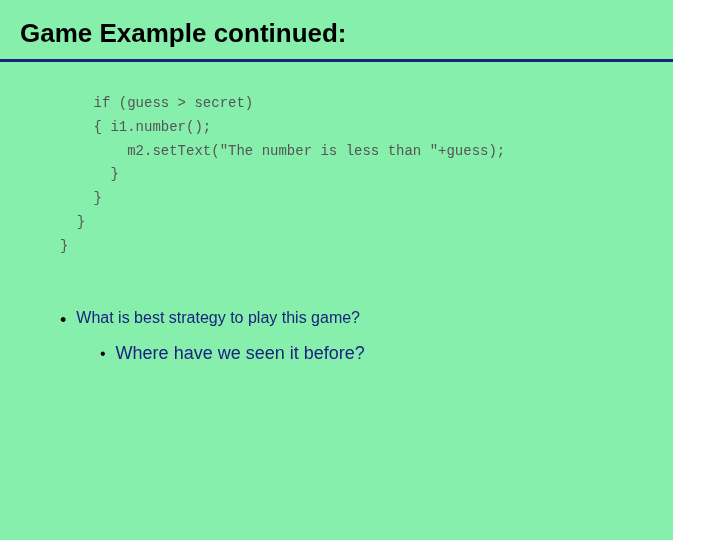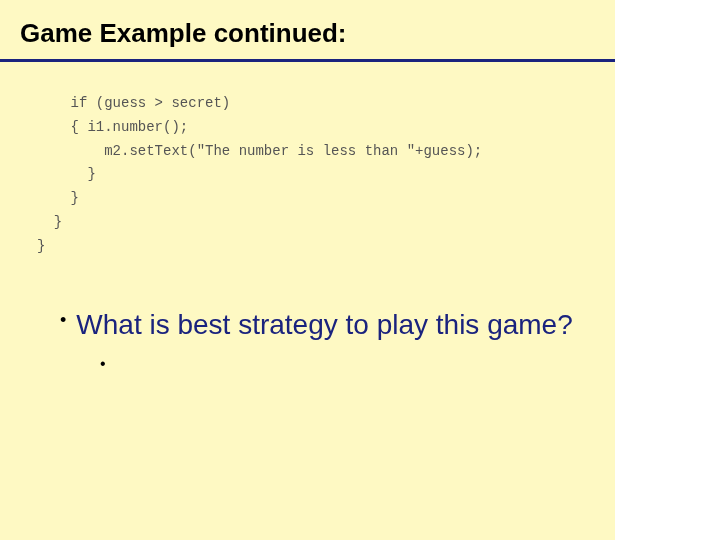--- a/index.html
+++ b/index.html
@@ -10,39 +10,39 @@
 
     body {
       width: 720px;
       height: 540px;
       background: #ffffff;
       font-family: Arial, Helvetica, sans-serif;
       overflow: hidden;
     }
 
     .slide-container {
-      width: 615px;
+      width: 673px;
       height: 540px;
-      background: #fef9c3;
+      background: #86efac;
       position: relative;
     }
 
     .header {
       padding: 18px 20px 10px 20px;
       border-bottom: 3px solid #1a237e;
     }
 
     .header-title {
       font-size: 26px;
       font-weight: bold;
       color: #000000;
     }
 
     .content-area {
-      padding: 20px 40px 20px 37px;
+      padding: 20px 40px 20px 60px;
     }
 
     .code-block {
       font-family: 'Courier New', Courier, monospace;
       font-size: 14px;
       color: #555555;
       line-height: 1.7;
       margin-top: 10px;
       margin-bottom: 10px;
     }
@@ -63,21 +63,21 @@
     }
 
     .bullet-dot-1 {
       color: #000;
       font-size: 18px;
       margin-right: 10px;
       margin-top: 1px;
     }
 
     .bullet-text-1 {
-      font-size: 28px;
+      font-size: 16px;
       color: #1a237e;
       font-weight: normal;
     }
 
     .bullet-item-2 {
       display: flex;
       align-items: flex-start;
       margin-left: 40px;
       margin-top: 8px;
     }
@@ -116,16 +116,17 @@
     </div>
   </div>
 
   <div class="bullet-section">
     <div class="bullet-item-1">
       <span class="bullet-dot-1">•</span>
       <span class="bullet-text-1">What is best strategy to play this game?</span>
     </div>
     <div class="bullet-item-2">
       <span class="bullet-dot-2">•</span>
+      <span class="bullet-text-2">Where have we seen it before?</span>
     </div>
   </div>
 
 </div>
 
 </body></html>

